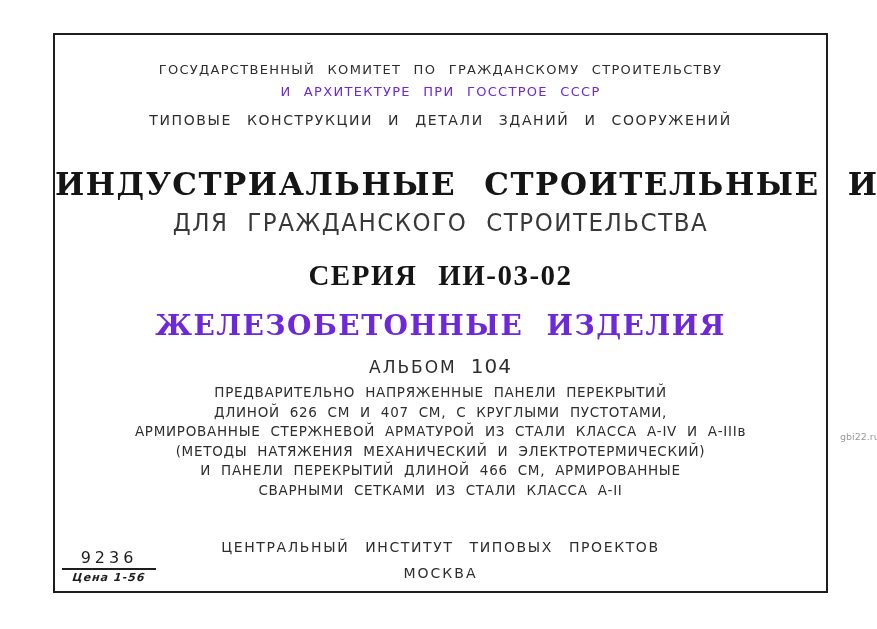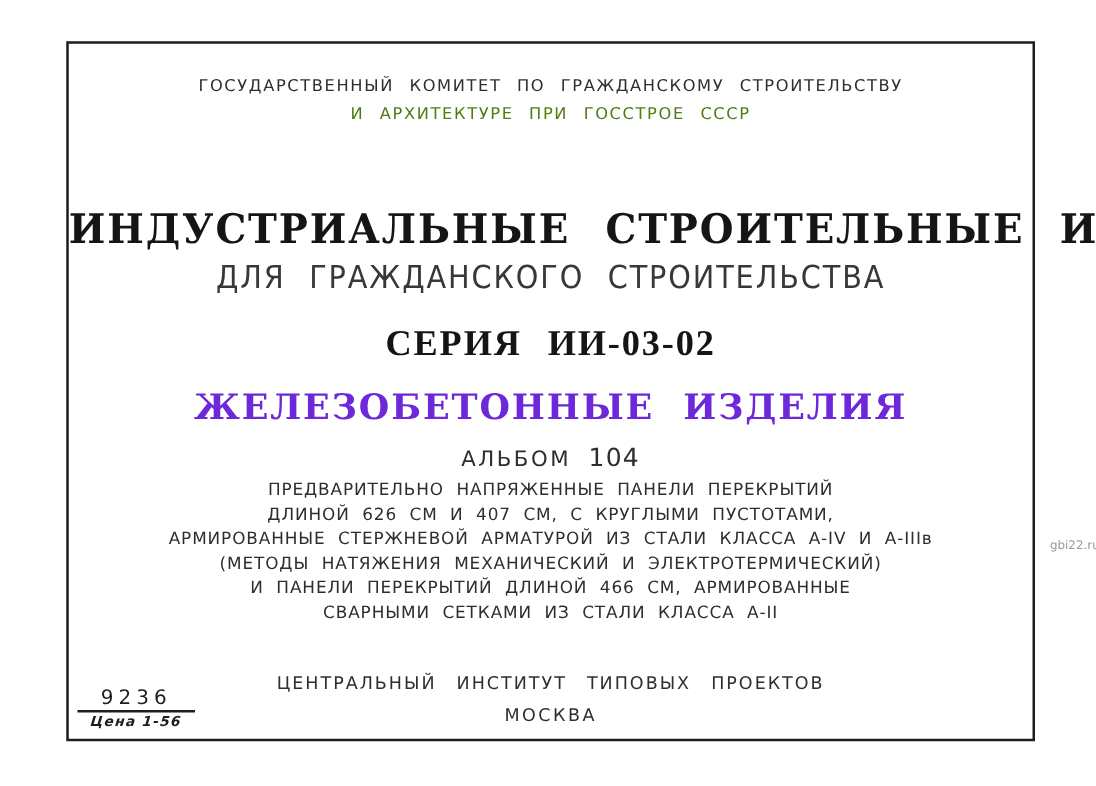--- a/index.html
+++ b/index.html
@@ -20,21 +20,21 @@
   }
   
   .center {
     position: absolute;
     left: 55px;
     width: 771px;
     text-align: center;
     white-space: nowrap;
   }
   .hdr1 { top: 62px;  font-size: 13px; letter-spacing: 1.3px; word-spacing: 7px; color: #2e2e2e; }
-  .hdr2 { top: 84px;  font-size: 13px; letter-spacing: 1.3px; word-spacing: 7px; color: #4d7c0f; }
+  .hdr2 { top: 84px;  font-size: 13px; letter-spacing: 1.3px; word-spacing: 7px; color: #6d28d9; }
   .caption { top: 112px; font-size: 14px; letter-spacing: 1.6px; word-spacing: 9px; color: #2e2e2e; }
   .main-title {
     top: 165px;
     font-family: "DejaVu Serif", serif;
     font-weight: bold;
     font-size: 31px;
     letter-spacing: 1.5px;
     word-spacing: 16px;
     color: #151515;
     transform: scaleY(1.05);
@@ -110,20 +110,21 @@
 </style>
 </head>
 <body>
 
 <div class="page">
 
   <div class="frame"></div>
 
   <div class="center hdr1">ГОСУДАРСТВЕННЫЙ КОМИТЕТ ПО ГРАЖДАНСКОМУ СТРОИТЕЛЬСТВУ</div>
   <div class="center hdr2">И АРХИТЕКТУРЕ ПРИ ГОССТРОЕ СССР</div>
+  <div class="center caption">ТИПОВЫЕ КОНСТРУКЦИИ И ДЕТАЛИ ЗДАНИЙ И СООРУЖЕНИЙ</div>
 
   <div class="center main-title">ИНДУСТРИАЛЬНЫЕ СТРОИТЕЛЬНЫЕ ИЗДЕЛИЯ</div>
   <div class="center sub-title">ДЛЯ ГРАЖДАНСКОГО СТРОИТЕЛЬСТВА</div>
 
   <div class="center series1">СЕРИЯ ИИ-03-02</div>
   <div class="center series2">ЖЕЛЕЗОБЕТОННЫЕ ИЗДЕЛИЯ</div>
 
   <div class="center album">
     <span>АЛЬБОМ</span><span class="album-number">104</span>
   </div>

